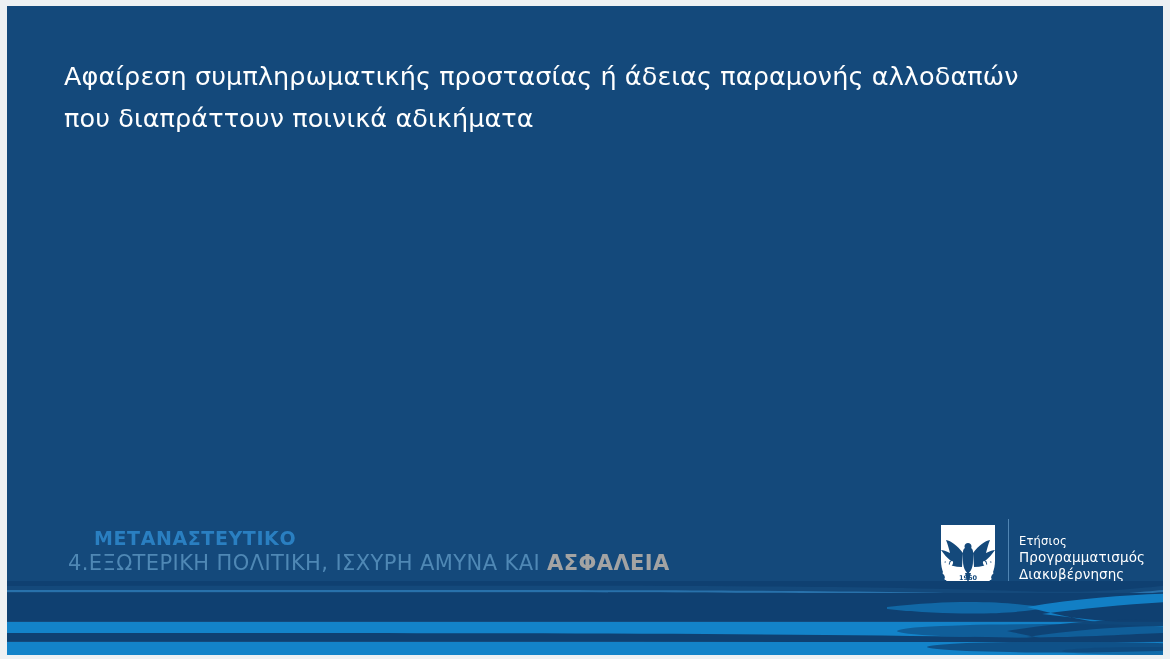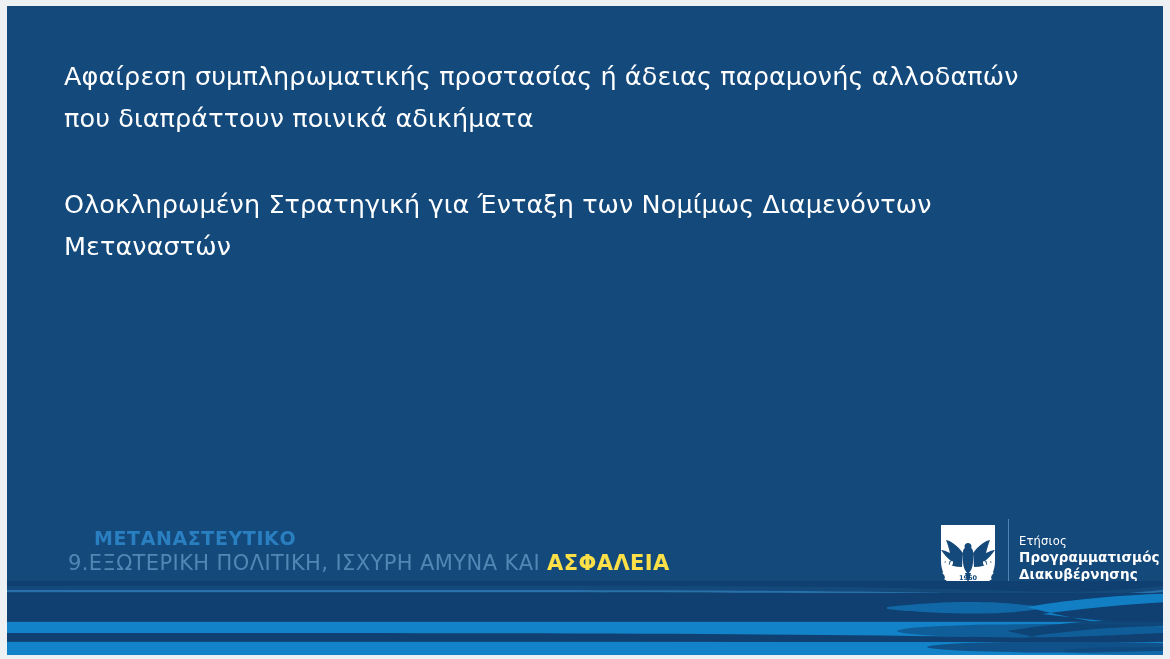--- a/index.html
+++ b/index.html
@@ -77,21 +77,21 @@
     left: 0px;
     top: 24px;
     font-size: 21px;
     font-weight: 400;
     letter-spacing: .4px;
     color: #4f88b5;
     white-space: nowrap;
   }
   #footer-pillar .strong {
     font-weight: 700;
-    color: #fde047;
+    color: #a3a3a3;
   }
 
   
   #logo {
     position: absolute;
     left: 928px;
     top: 505px;
     width: 200px;
     height: 84px;
   }
@@ -120,21 +120,21 @@
   }
   #logo-text .l1 {
     font-size: 11.5px;
     font-weight: 400;
     line-height: 15px;
     letter-spacing: .2px;
   }
   #logo-text .l2,
   #logo-text .l3 {
     font-size: 13.5px;
-    font-weight: 700;
+    font-weight: 400;
     line-height: 17px;
     letter-spacing: .1px;
   }
   #logo-text .l4 {
     font-size: 11px;
     font-weight: 400;
     line-height: 17px;
     letter-spacing: .3px;
   }
 
@@ -149,27 +149,26 @@
   #wave-band svg { display: block; width: 100%; height: 100%; }
 </style>
 </head>
 <body>
 
 <div id="slide">
   <div id="slide-inner">
 
     <div id="content">
       <p class="para gap-1">Αφαίρεση συμπληρωματικής προστασίας ή άδειας παραμονής αλλοδαπών που διαπράττουν ποινικά αδικήματα</p>
-      <p class="para gap-2">Ολοκληρωμένη Στρατηγική για Ένταξη των Νομίμως Διαμενόντων Μεταναστών</p>
     </div>
 
     <div id="footer-labels">
       <div id="footer-topic">ΜΕΤΑΝΑΣΤΕΥΤΙΚΟ</div>
       <div id="footer-pillar">
-        <span>9.ΕΞΩΤΕΡΙΚΗ ΠΟΛΙΤΙΚΗ, ΙΣΧΥΡΗ ΑΜΥΝΑ ΚΑΙ </span><span class="strong">ΑΣΦΑΛΕΙΑ</span>
+        <span>4.ΕΞΩΤΕΡΙΚΗ ΠΟΛΙΤΙΚΗ, ΙΣΧΥΡΗ ΑΜΥΝΑ ΚΑΙ </span><span class="strong">ΑΣΦΑΛΕΙΑ</span>
       </div>
     </div>
 
     <div id="logo">
       <div id="crest">
         <svg viewBox="0 0 66 78" xmlns="http://www.w3.org/2000/svg" aria-hidden="true">
 
           <path d="M6 4 H60 V40 C60 57 47 68 33 74 C19 68 6 57 6 40 Z" fill="#ffffff"></path>
 
           <path d="M33 26 C30 26 28 28 28 31 L28 40 C28 46 30 50 33 53 C36 50 38 46 38 40 L38 31 C38 28 36 26 33 26 Z" fill="#14497b"></path>

